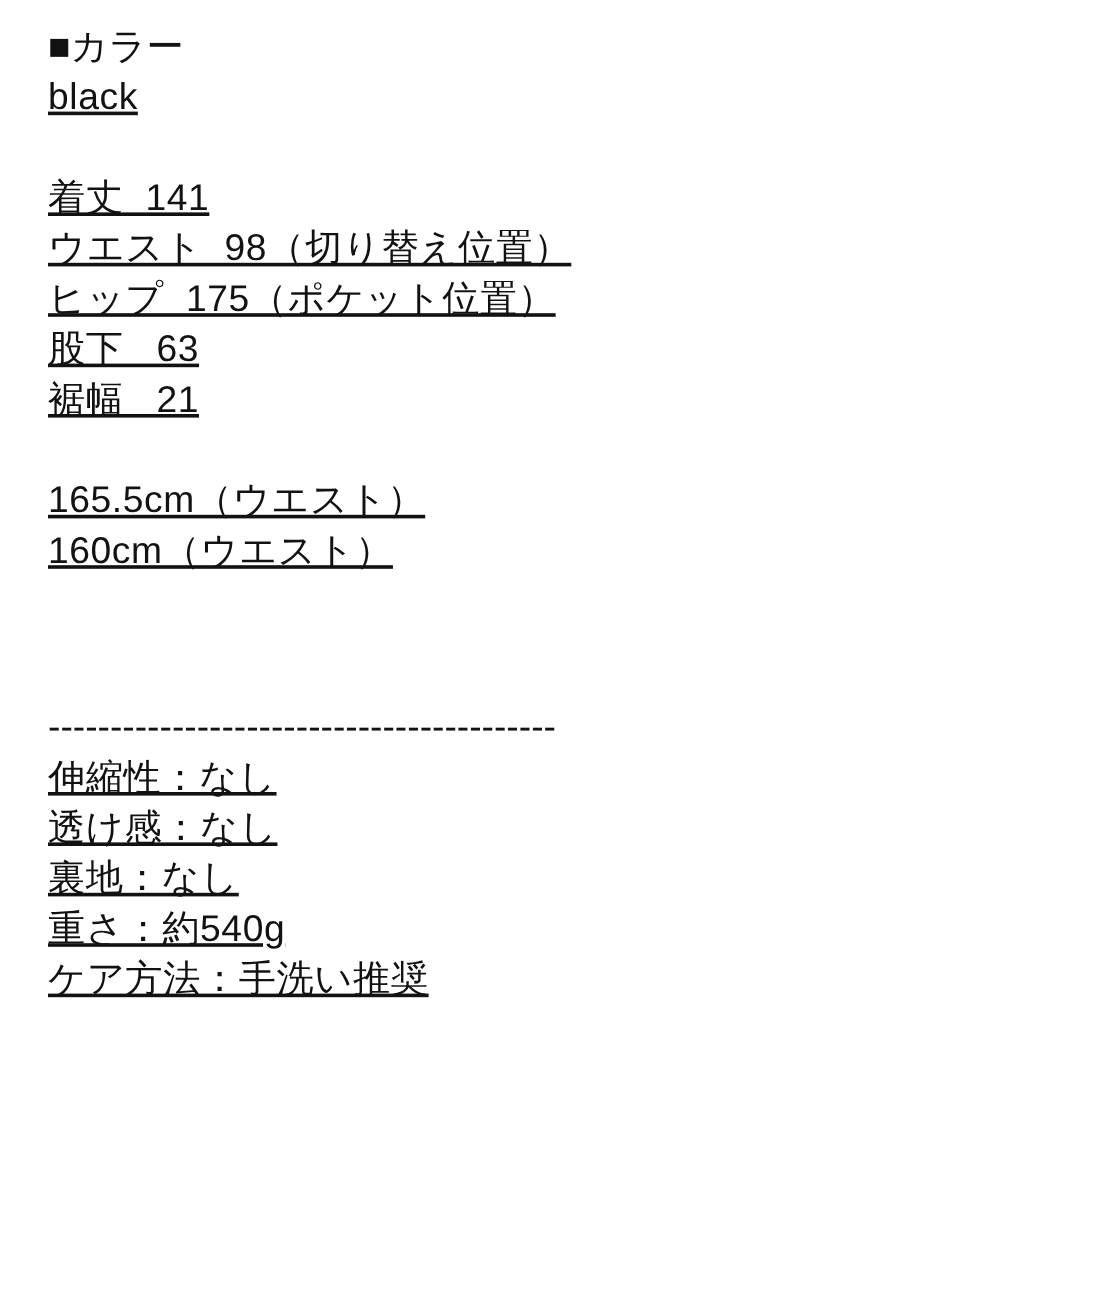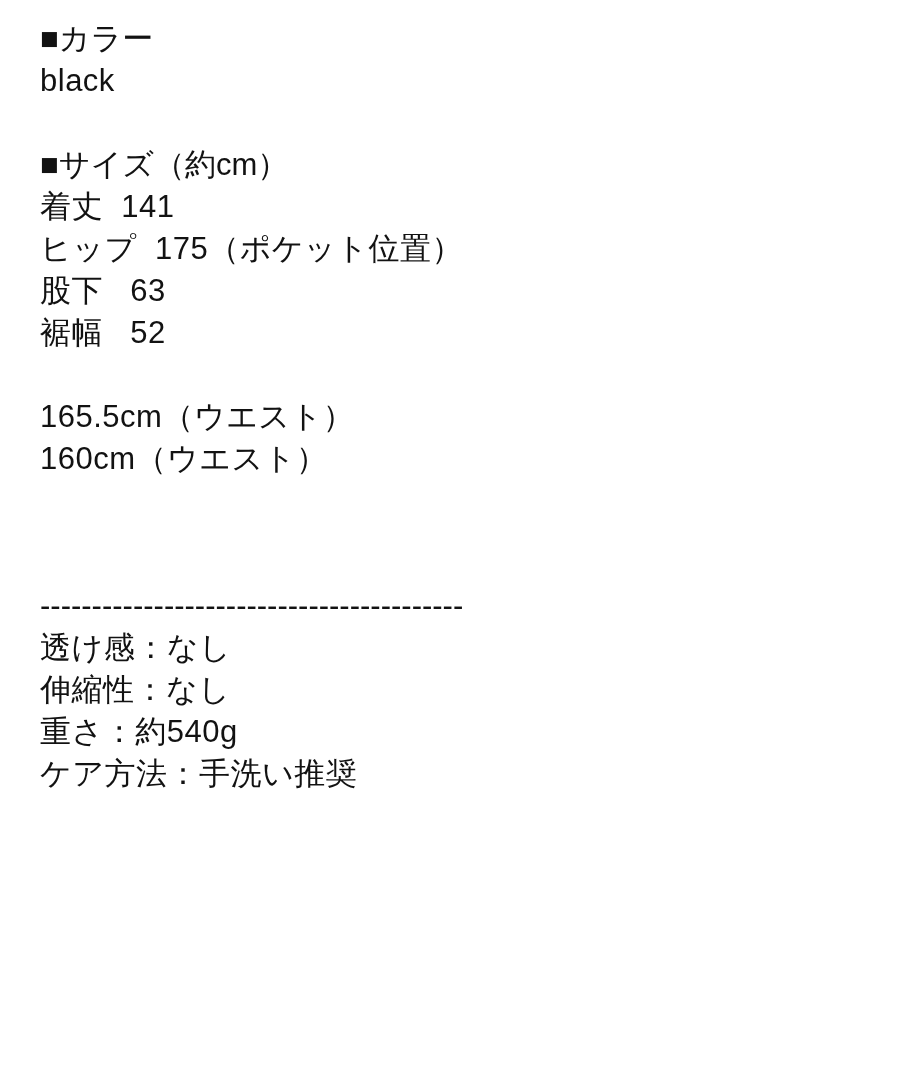--- a/index.html
+++ b/index.html
@@ -20,20 +20,21 @@
     height: 951px;
     padding: 18px 40px 0 40px;
     background: #ffffff;
   }
   .line {
     font-size: 31px;
     line-height: 42px;
     letter-spacing: 0.5px;
     white-space: pre;
     color: #121212;
+    text-decoration: underline;
   }
   .spacer {
     height: 42px;
   }
   .spacer.half {
     height: 21px;
   }
   .dashes {
     font-size: 31px;
     line-height: 42px;
@@ -59,42 +60,43 @@
 <div class="page">
 
   <div class="block">
     <div class="section-head">■カラー</div>
     <div class="line">black</div>
   </div>
 
   <div class="spacer"></div>
 
   <div class="block">
-    <div class="section-head">■サイズ（約cm）</div>
     <div class="line">着丈  141</div>
+    <div class="line">ウエスト  98（切り替え位置）</div>
     <div class="line">ヒップ  175（ポケット位置）</div>
     <div class="line">股下   63</div>
-    <div class="line">裾幅   52</div>
+    <div class="line">裾幅   21</div>
   </div>
 
   <div class="spacer"></div>
 
   <div class="block">
     <div class="line">165.5cm（ウエスト）</div>
     <div class="line">160cm（ウエスト）</div>
   </div>
 
   <div class="spacer"></div>
 
 
   <div class="spacer"></div>
   <div class="spacer half"></div>
 
   <div class="block">
     <div class="dashes">-----------------------------------------</div>
+    <div class="line">伸縮性：なし</div>
     <div class="line">透け感：なし</div>
-    <div class="line">伸縮性：なし</div>
+    <div class="line">裏地：なし</div>
     <div class="line">重さ：約540g</div>
     <div class="line">ケア方法：手洗い推奨</div>
 
   </div>
 
 </div>
 
 </body></html>

